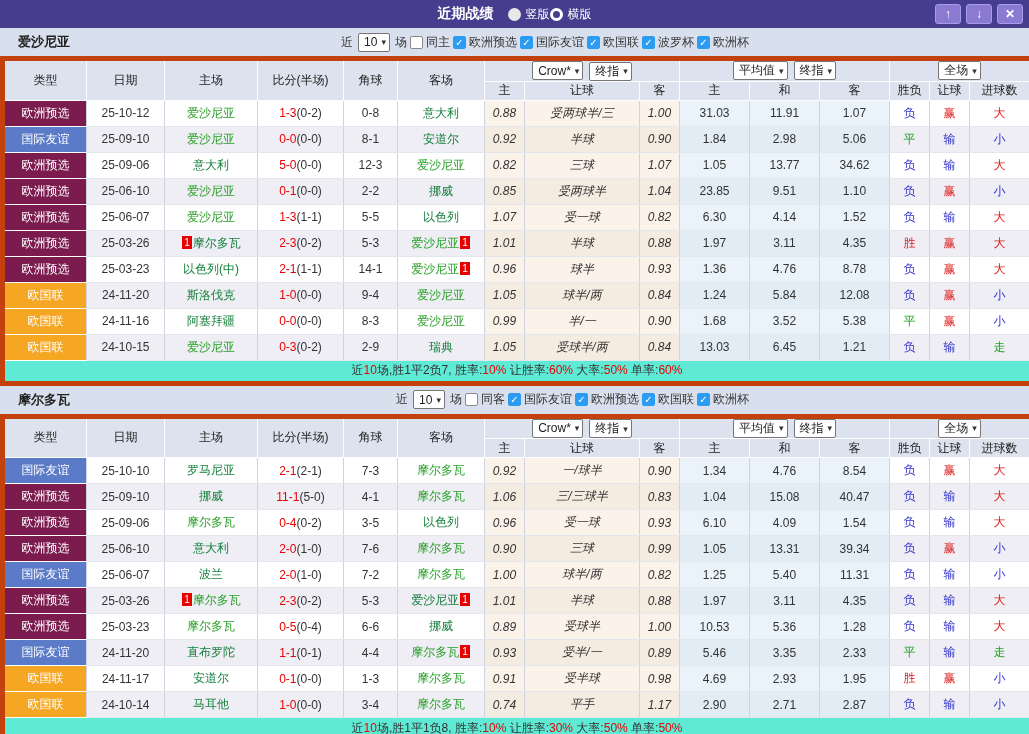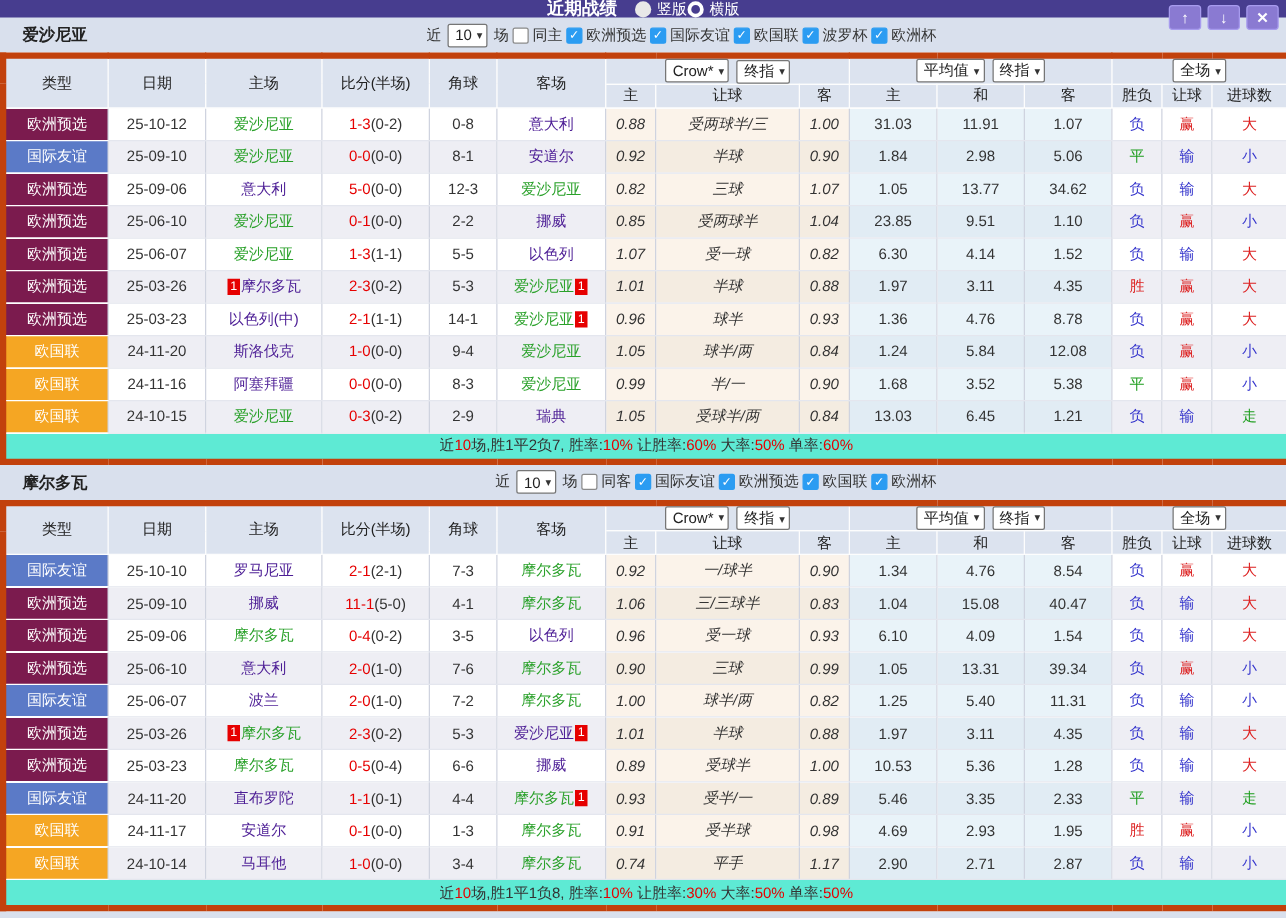--- a/index.html
+++ b/index.html
@@ -6,21 +6,21 @@
   html,body { margin:0; padding:0; }
   body {
     width:1029px; height:734px;
     background:#d9e0ed;
     font-family:"Liberation Sans", sans-serif;
     font-size:12px; color:#333;
     overflow:hidden;
   }
   
   .titlebar {
-    height:14px; background:#473d8f; color:#fff;
+    height:28px; background:#473d8f; color:#fff;
     display:flex; align-items:center; position:relative;text-align:center;
   }
   .titlebar-center { margin:0 auto; display:flex; align-items:center; gap:14px; }
   .tb-title { font-weight:bold; font-size:14px; }
   .radio-group { display:flex; align-items:center; }
   .radio-item { display:flex; align-items:center; gap:5px; font-size:12px; }
   .radio-dot { width:13px; height:13px; border-radius:50%; background:#e8e8e8; }
   .radio-ring { width:13px; height:13px; border-radius:50%; border:3px solid #fff; background:transparent; }
   .tb-buttons { position:absolute; right:6px; top:4px; display:flex; gap:5px; }
   .win-btn {
@@ -56,21 +56,21 @@
     height:26px; padding:0; text-align:center;
     border-right:1px solid #cfd3df; border-bottom:1px solid #e4e6ee;
     overflow:hidden; white-space:nowrap;
   }
   tbody tr.even td { background:#eeeef4; }
   td.crow { background:#fbf3ea;font-style:italic; }
   tr.even td.crow { background:#f4ece1; }
   td.avg { background:#e9f3f9; }
   tr.even td.avg { background:#e1ecf4; }
   td.typecell { color:#fff; border-bottom:1px solid #fff; }
-  .tn { color:#4c1d95; }
+  .tn { color:#15803d; }
   .tn.g { color:#2aa12a; }
   .b1 {
     display:inline-block; background:#e60000; color:#fff;
     font-size:10px; line-height:13px; padding:0 2px; margin:0 1px;
     vertical-align:1px;
   }
   .sc { color:#e60000; }
   .sh { color:#333; }
   .res-r { color:#dd2222; }
   .res-b { color:#3333cc; }

